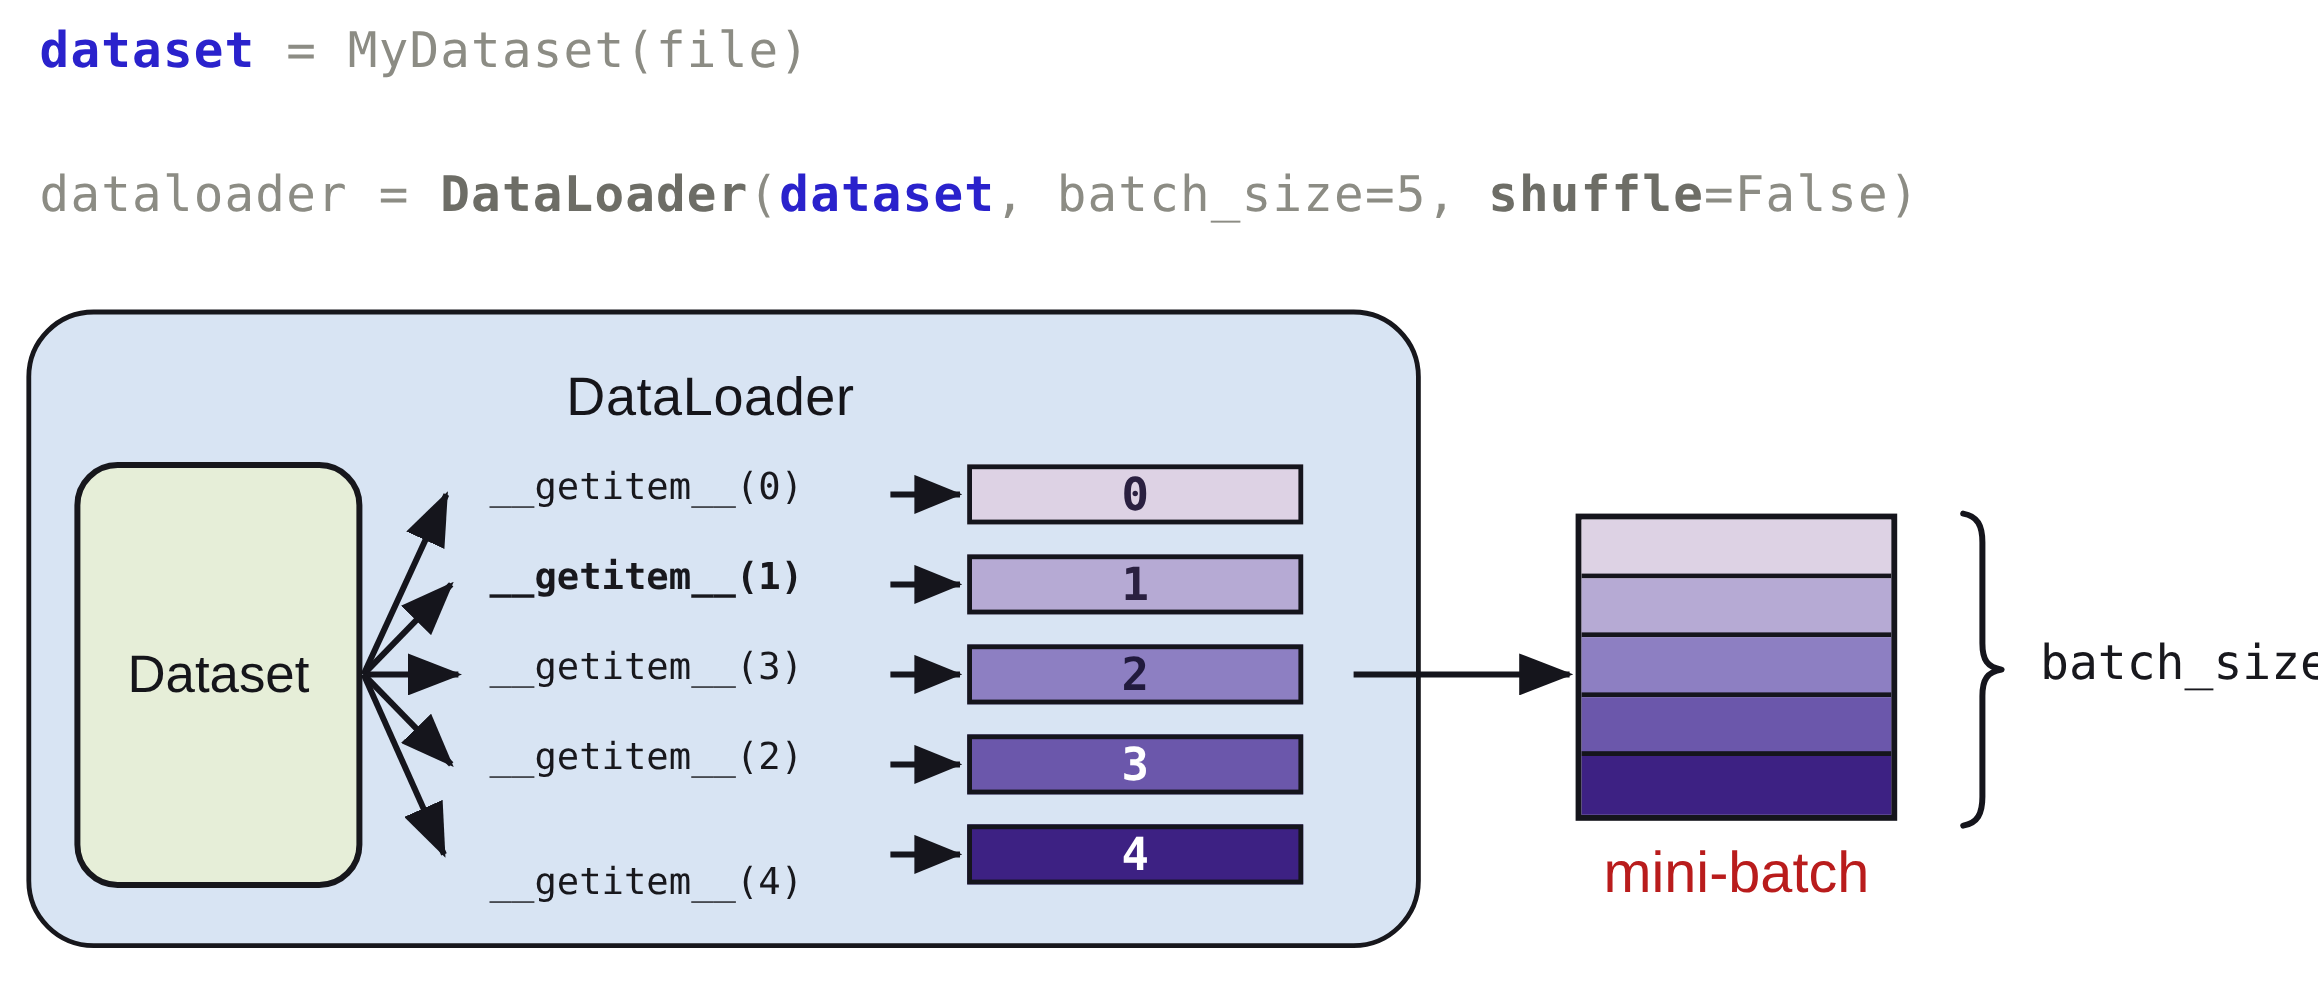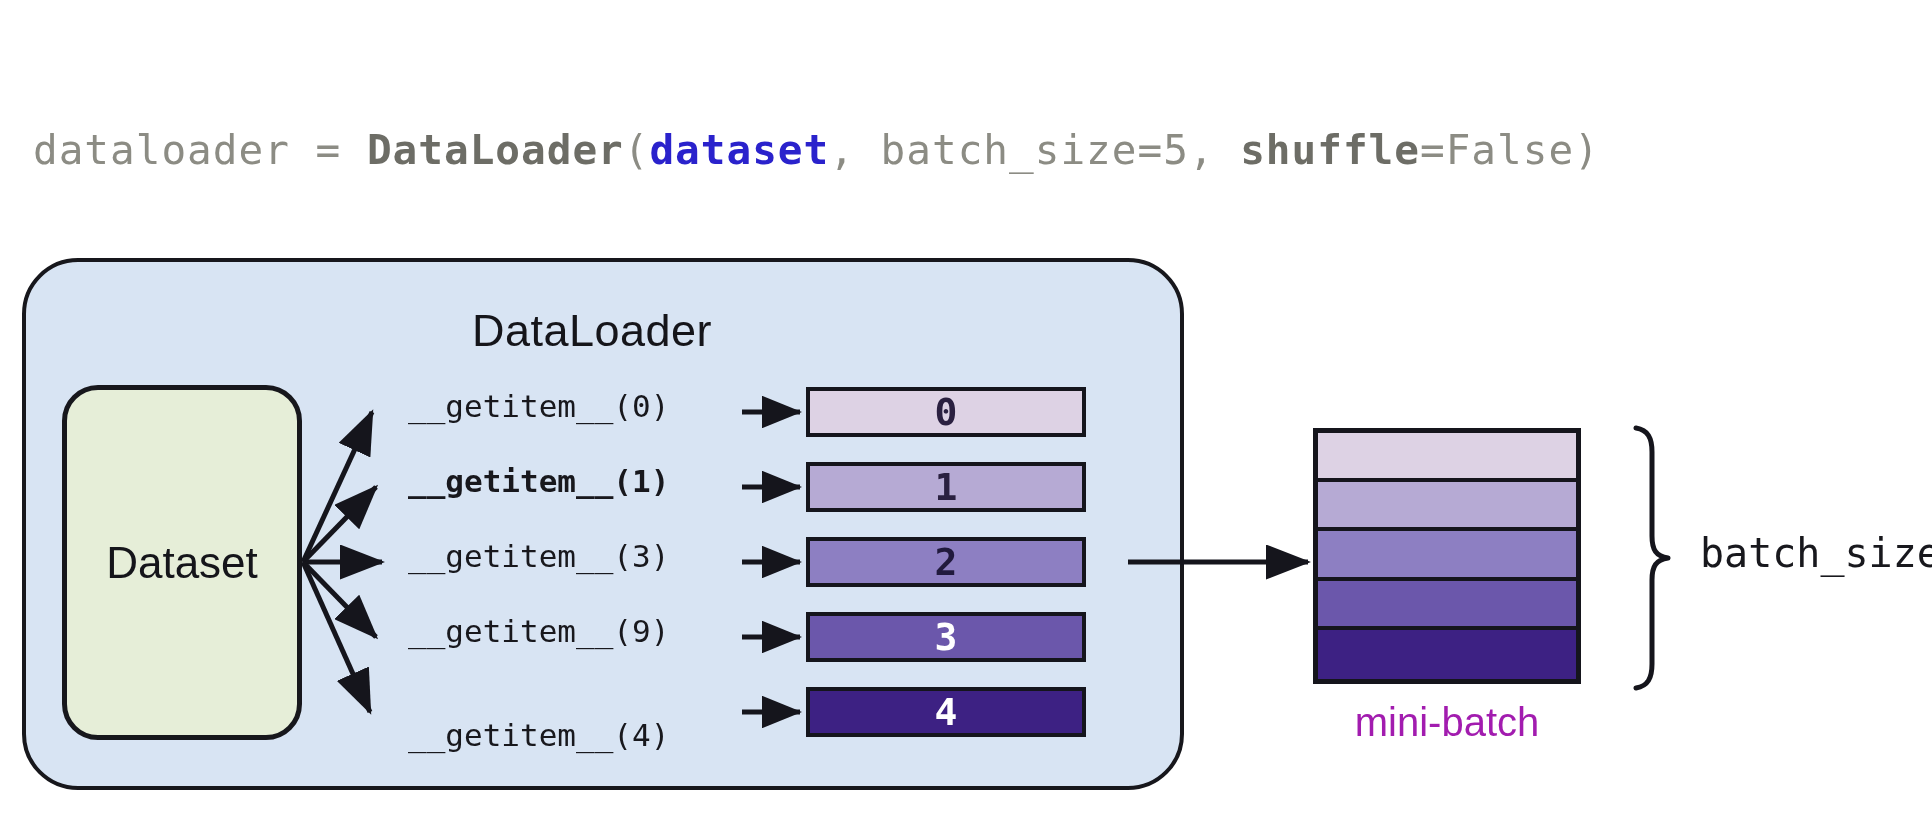--- a/index.html
+++ b/index.html
@@ -8,21 +8,21 @@
   #stage{position:relative;width:1932px;height:824px;background:#fff;}
 
   
   .code-line{position:absolute;white-space:pre;
     font-family:"DejaVu Sans Mono","Liberation Mono",monospace;
     font-size:41px;letter-spacing:1px;color:#8c8c84;}
   .code-line .kw{color:#2a22cc;font-weight:bold;}
   .code-line .fn{color:#6d6d66;font-weight:bold;}
   .code-line .param{color:#6d6d66;font-weight:bold;}
   #line1{left:33px;top:18px;}
-  #line2{left:33px;top:126px;}
+  #line2{left:33px;top:138px;}
 
   
   #dataloader-box{position:absolute;left:22px;top:258px;width:1162px;height:532px;
      background:#d8e4f3;border:4px solid #17171c;border-radius:56px;box-sizing:border-box;}
   #dataloader-title{position:absolute;left:0;top:305px;width:1184px;text-align:center;
      font-family:"Liberation Sans",sans-serif;font-size:45px;color:#15151a;letter-spacing:.5px;}
 
   
   #dataset-box{position:absolute;left:62px;top:385px;width:240px;height:355px;
      background:#e6eed8;border:5px solid #17171c;border-radius:36px;box-sizing:border-box;}
@@ -44,46 +44,47 @@
     display:flex;align-items:center;justify-content:center;
     font-family:"DejaVu Sans Mono","Liberation Mono",monospace;
     font-size:38px;font-weight:bold;}
 
   
   #minibatch{position:absolute;left:1313px;top:428px;width:268px;height:256px;
     border:5px solid #15151c;box-sizing:border-box;background:#fff;}
   .mb-row{width:100%;height:20%;border-bottom:4px solid #15151c;box-sizing:border-box;}
   .mb-row:last-child{border-bottom:none;}
   #minibatch-label{position:absolute;left:1313px;top:700px;width:268px;text-align:center;
-    font-family:"Liberation Sans",sans-serif;font-size:40px;color:#a21caf;}
+    font-family:"Liberation Sans",sans-serif;font-size:48px;color:#b91c1c;}
 
   
   #batch-size-label{position:absolute;left:1700px;top:530px;
     font-family:"DejaVu Sans Mono","Liberation Mono",monospace;
     font-size:40px;color:#18181d;white-space:pre;}
 </style>
 </head>
 <body>
 
 <div id="stage">
 
+  <div class="code-line" id="line1"><span class="kw">dataset</span><span> = MyDataset(file)</span></div>
 
   <div class="code-line" id="line2"><span>dataloader = </span><span class="fn">DataLoader</span><span>(</span><span class="kw">dataset</span><span>, batch_size=5, </span><span class="param">shuffle</span><span>=False)</span></div>
 
   <div id="dataloader-box"></div>
   <div id="dataloader-title">DataLoader</div>
 
   <div id="dataset-box"></div>
   <div id="dataset-label">Dataset</div>
 
   <div id="getitem-group">
       <div class="getitem" style="top: 388px;">__getitem__(0)</div>
       <div class="getitem" style="top: 463px; font-weight: bold;">__getitem__(1)</div>
       <div class="getitem" style="top: 538px;">__getitem__(3)</div>
-      <div class="getitem" style="top: 613px;">__getitem__(9)</div>
+      <div class="getitem" style="top: 613px;">__getitem__(2)</div>
       <div class="getitem" style="top: 717px;">__getitem__(4)</div>
     </div>
 
   <div id="bars-group">
       <div class="idx-bar" style="top: 387px; background: rgb(221, 210, 228); color: rgb(42, 32, 64);">0</div>
       <div class="idx-bar" style="top: 462px; background: rgb(182, 170, 212); color: rgb(42, 32, 64);">1</div>
       <div class="idx-bar" style="top: 537px; background: rgb(141, 127, 194); color: rgb(33, 26, 61);">2</div>
       <div class="idx-bar" style="top: 612px; background: rgb(107, 87, 171); color: rgb(255, 255, 255);">3</div>
       <div class="idx-bar" style="top: 687px; background: rgb(61, 33, 131); color: rgb(255, 255, 255);">4</div>
     </div>

